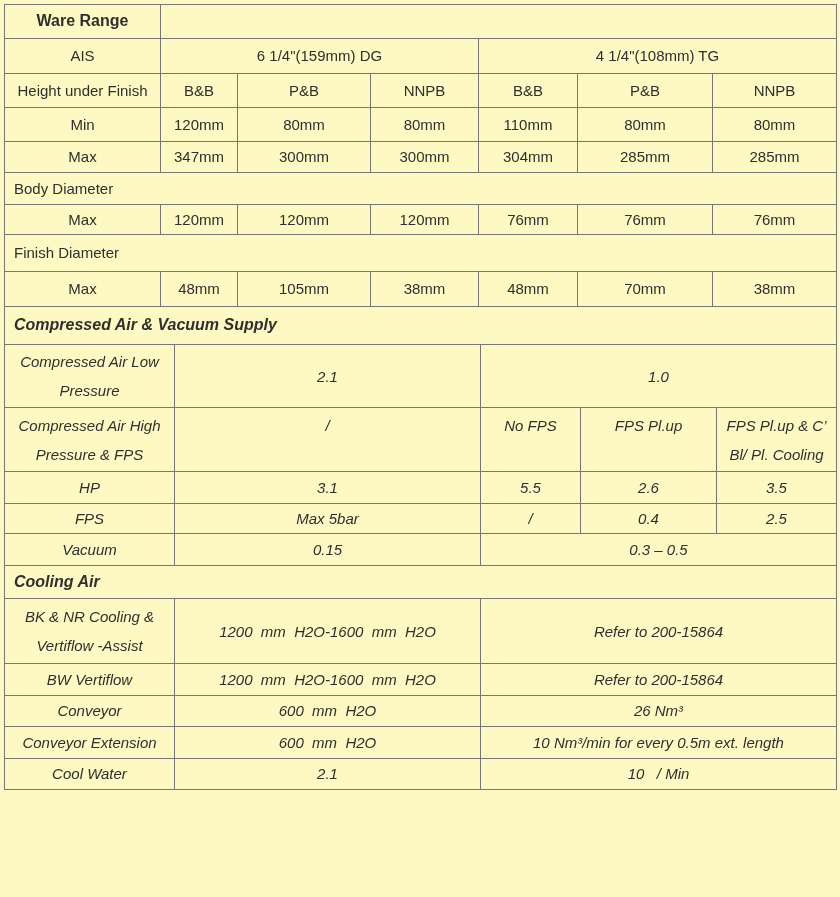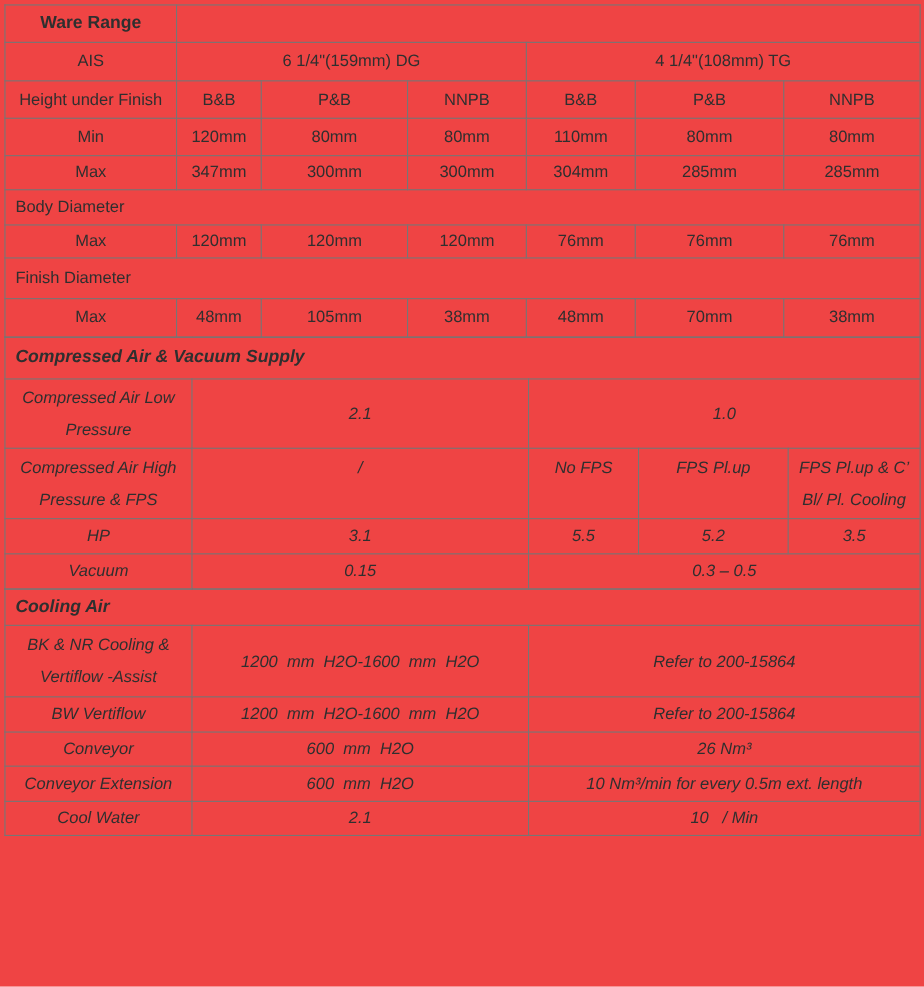--- a/index.html
+++ b/index.html
@@ -4,21 +4,21 @@
 <style>
   html, body {
     margin: 0;
     padding: 0;
     background: #ffffff;
     font-family: "Liberation Sans", "DejaVu Sans", sans-serif;
   }
   .sheet {
     width: 840px;
     height: 897px;
-    background: #ef4444;
+    background: #fef9c3;
     box-sizing: border-box;
     padding: 4px 0 0 4px;
     overflow: hidden;
   }
   table {
     border-collapse: collapse;
     table-layout: fixed;
     width: 833px;
   }
   table + table { margin-top: -1px; font-style: italic; }
@@ -147,22 +147,29 @@
       <td>Compressed Air High Pressure &amp; FPS</td>
       <td class="top-line">/</td>
       <td class="top-line">No FPS</td>
       <td class="top-line">FPS Pl.up</td>
       <td class="top-line">FPS Pl.up &amp; C’ Bl/ Pl. Cooling</td>
     </tr>
     <tr style="height:32px">
       <td>HP</td>
       <td>3.1</td>
       <td>5.5</td>
-      <td>5.2</td>
+      <td>2.6</td>
       <td>3.5</td>
+    </tr>
+    <tr style="height:30px">
+      <td>FPS</td>
+      <td>Max 5bar</td>
+      <td>/</td>
+      <td>0.4</td>
+      <td>2.5</td>
     </tr>
     <tr style="height:32px">
       <td>Vacuum</td>
       <td>0.15</td>
       <td colspan="3">0.3 – 0.5</td>
     </tr>
   </tbody>
     </table>
 
   <table>

